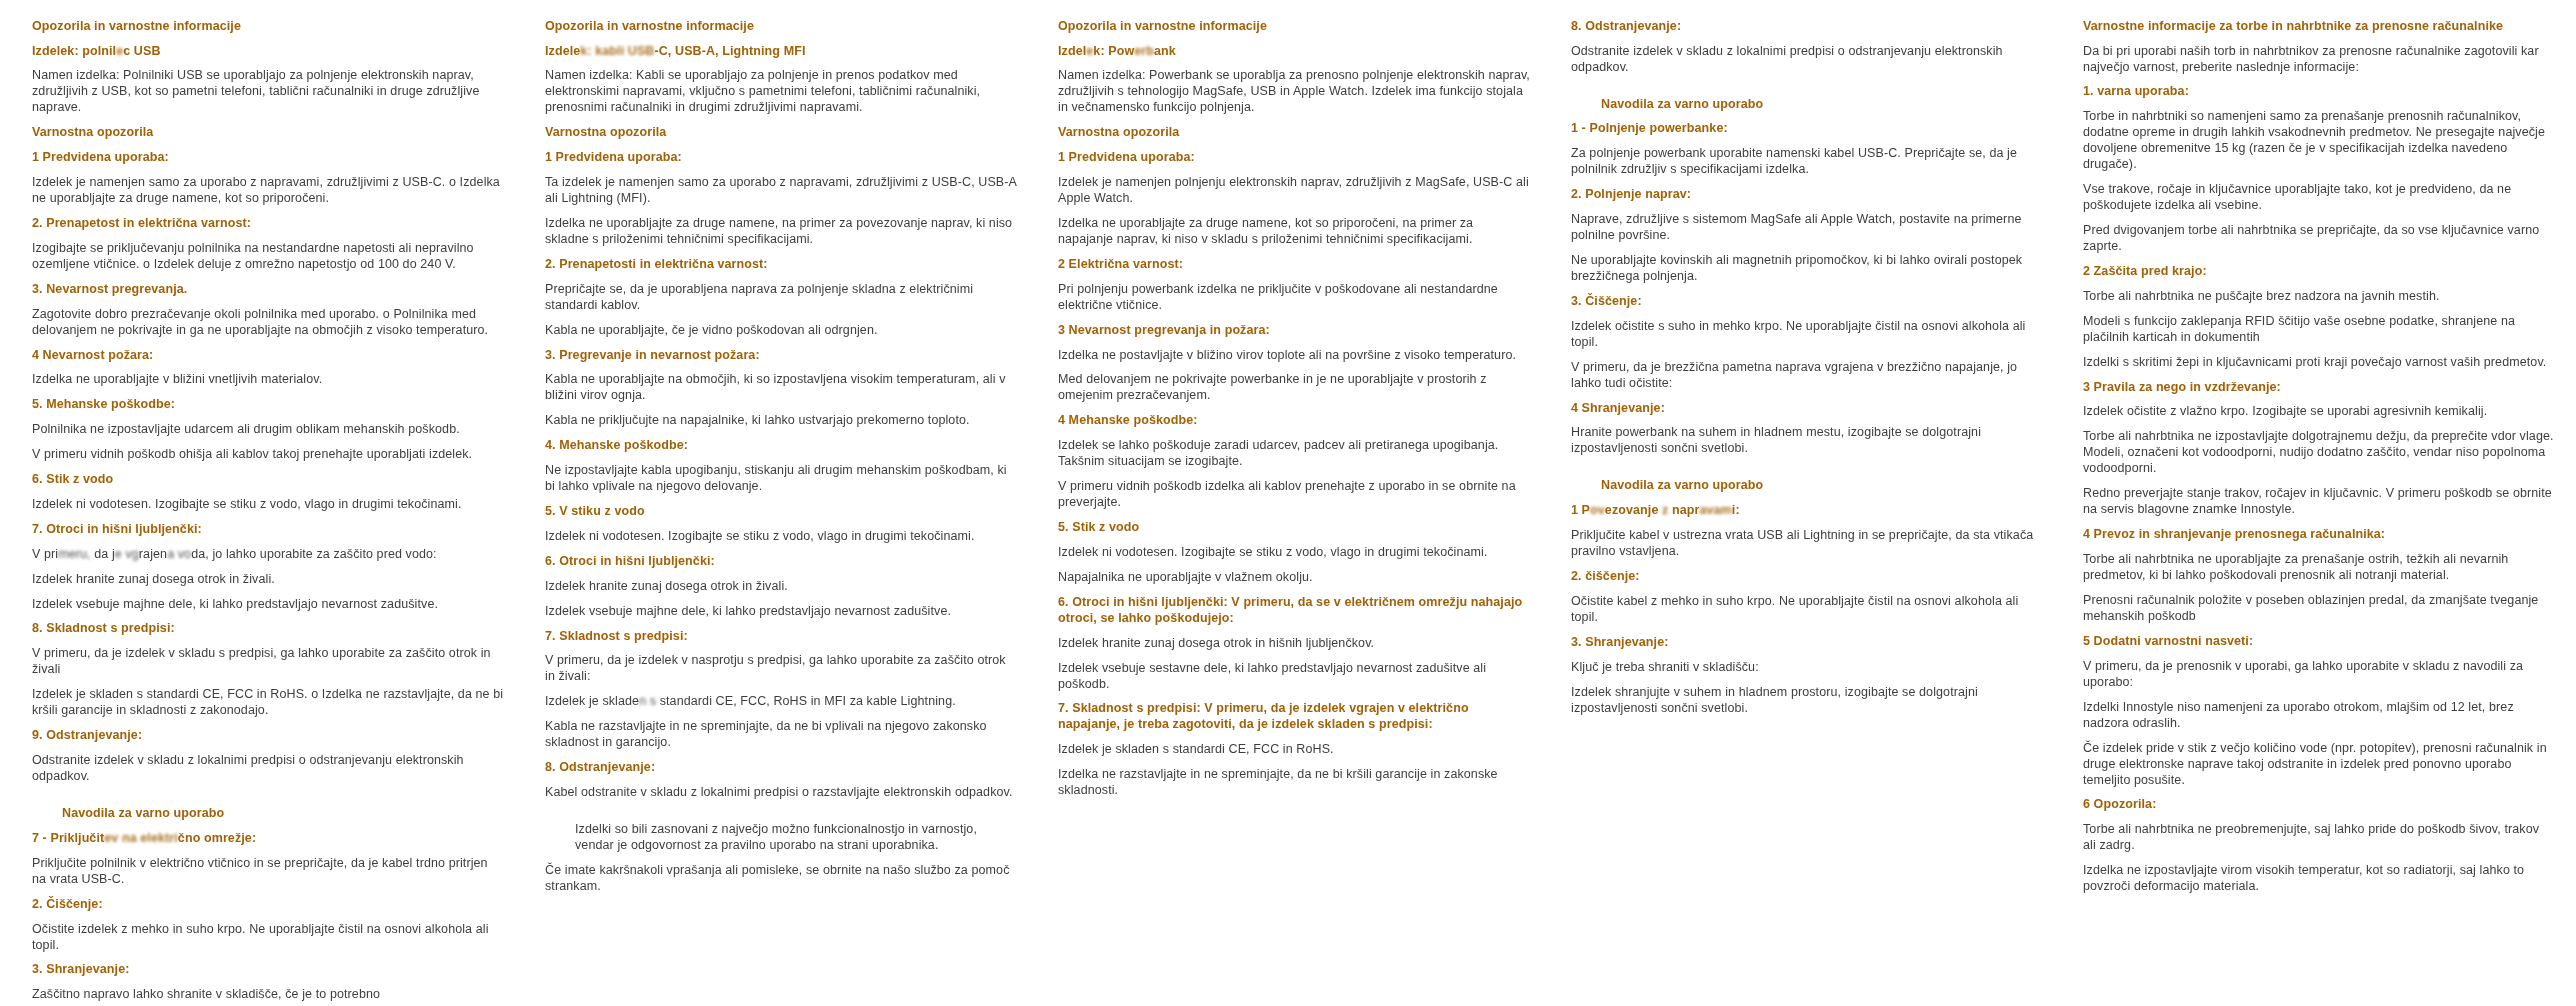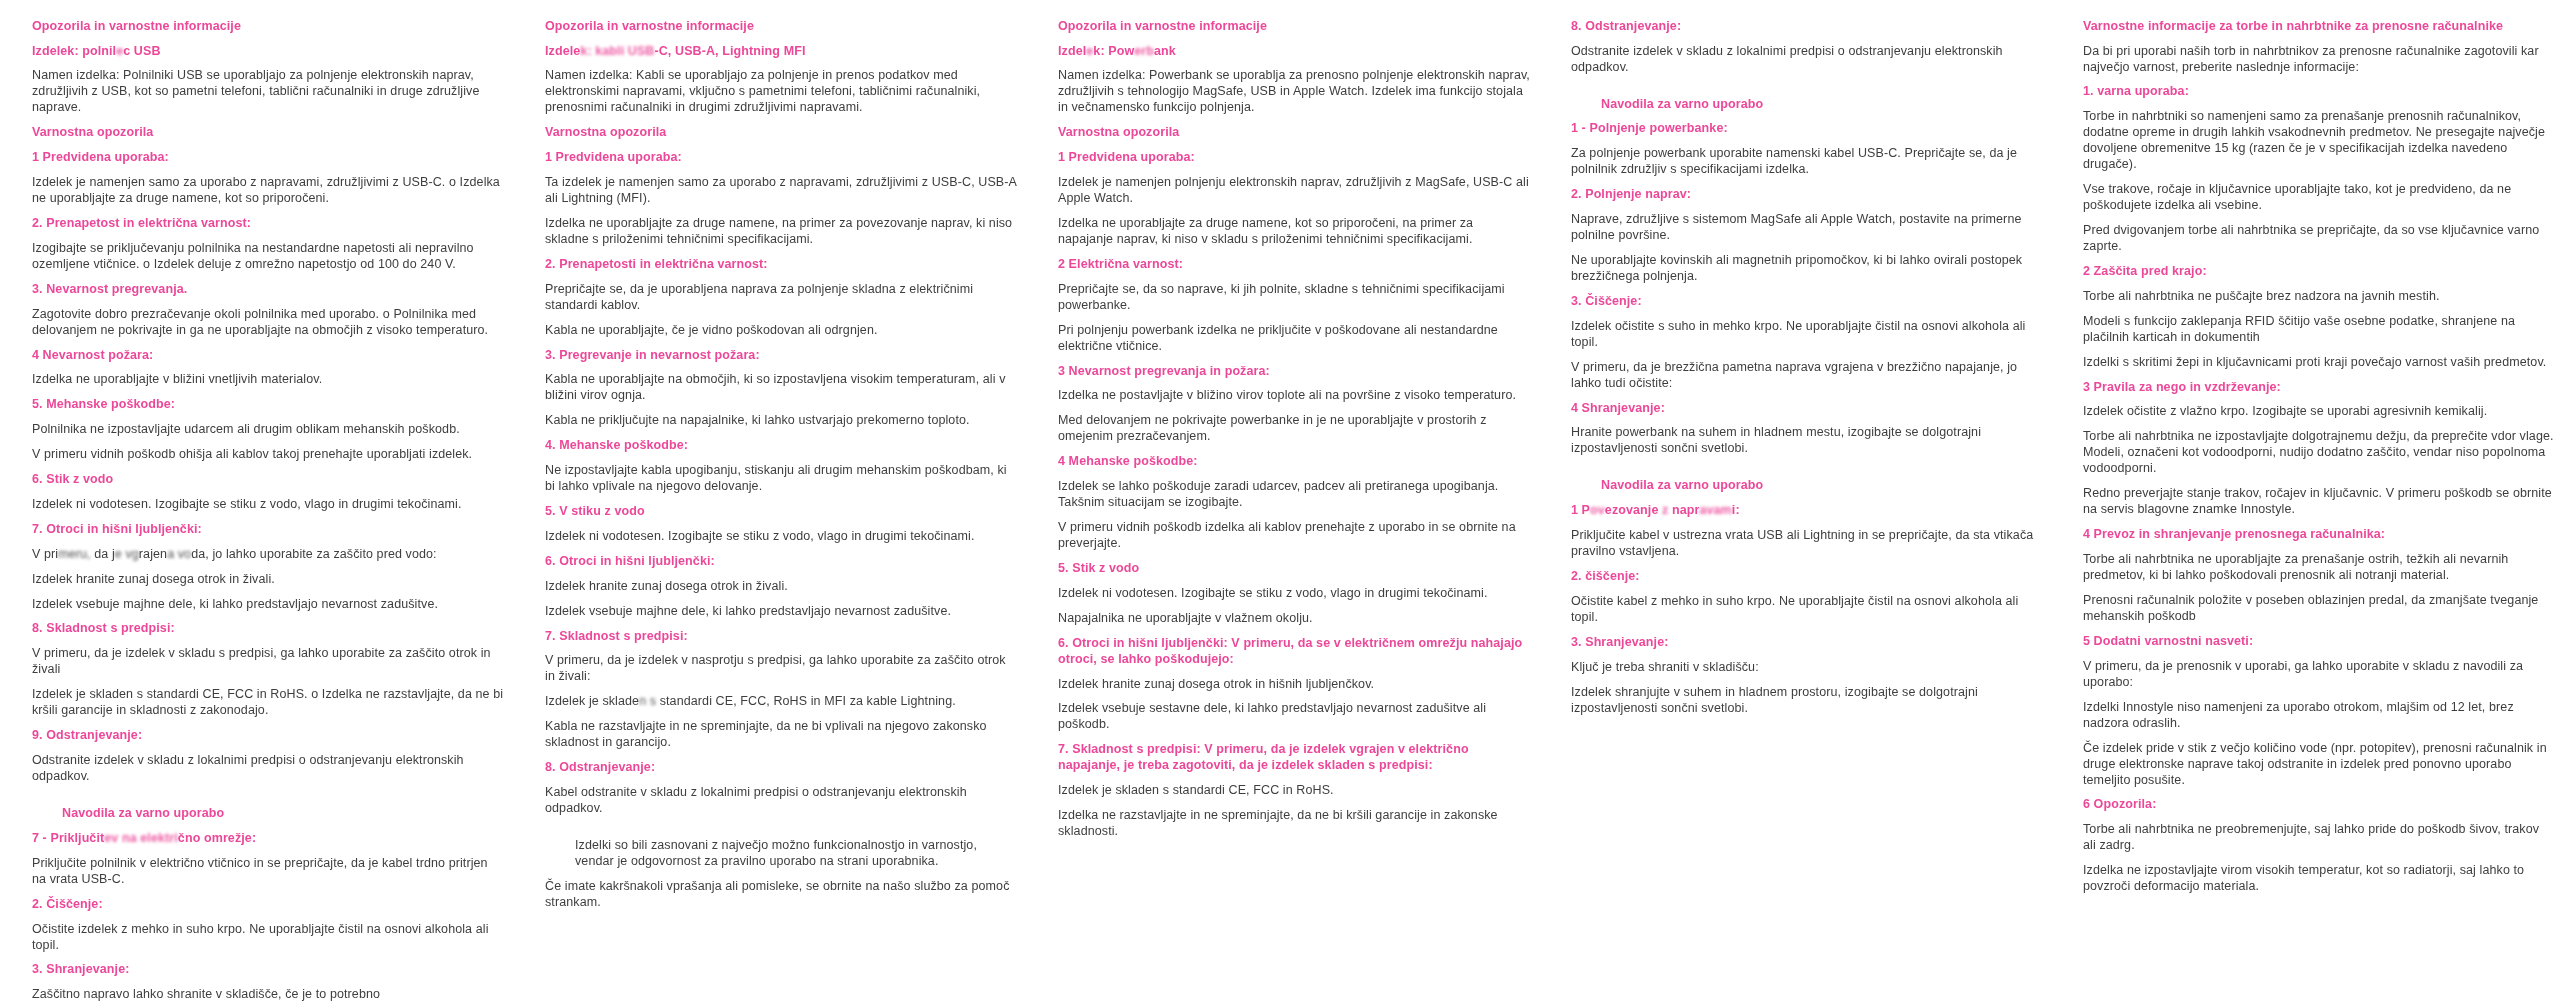--- a/index.html
+++ b/index.html
@@ -10,21 +10,21 @@
     -webkit-font-smoothing:antialiased;
   }
   .doc{position:absolute;inset:0;}
   .col{position:absolute;top:17.7px;width:472px;}
   .col-0{left:32px;}
   .col-1{left:545px;}
   .col-2{left:1058px;}
   .col-3{left:1571px;}
   .col-4{left:2083px;}
   .block{margin:0 0 8.9px 0;font-size:12.5px;line-height:16px;letter-spacing:0.1px;}
-  .h{font-weight:700;color:#ec4899;}
+  .h{font-weight:700;color:#a16207;}
   .p{font-weight:400;color:#3e3e3e;}
   .gap{margin-top:21px;padding-left:30px;}
   .smudge{filter:blur(1.6px);opacity:.9;}
 </style>
 </head>
 <body>
 
 <main class="doc">
   <section class="col col-0">
       <div class="block h">Opozorila in varnostne informacije</div>
@@ -80,34 +80,33 @@
       <div class="block h">5. V stiku z vodo</div>
       <div class="block p">Izdelek ni vodotesen. Izogibajte se stiku z vodo, vlago in drugimi tekočinami.</div>
       <div class="block h">6. Otroci in hišni ljubljenčki:</div>
       <div class="block p">Izdelek hranite zunaj dosega otrok in živali.</div>
       <div class="block p">Izdelek vsebuje majhne dele, ki lahko predstavljajo nevarnost zadušitve.</div>
       <div class="block h">7. Skladnost s predpisi:</div>
       <div class="block p">V primeru, da je izdelek v nasprotju s predpisi, ga lahko uporabite za zaščito otrok in živali:</div>
       <div class="block p"><span>Izdelek je sklade</span><span class="smudge">n s</span><span> standardi CE, FCC, RoHS in MFI za kable Lightning.</span></div>
       <div class="block p">Kabla ne razstavljajte in ne spreminjajte, da ne bi vplivali na njegovo zakonsko skladnost in garancijo.</div>
       <div class="block h">8. Odstranjevanje:</div>
-      <div class="block p">Kabel odstranite v skladu z lokalnimi predpisi o odstranjevanju elektronskih odpadkov.</div>
+      <div class="block p">Kabel odstranite v skladu z lokalnimi predpisi o razstavljajte elektronskih odpadkov.</div>
       <div class="block p gap">Izdelki so bili zasnovani z največjo možno funkcionalnostjo in varnostjo, vendar je odgovornost za pravilno uporabo na strani uporabnika.</div>
       <div class="block p">Če imate kakršnakoli vprašanja ali pomisleke, se obrnite na našo službo za pomoč strankam.</div>
     </section>
   <section class="col col-2">
       <div class="block h">Opozorila in varnostne informacije</div>
       <div class="block h"><span>Izdel</span><span class="smudge">e</span><span>k: Pow</span><span class="smudge">erb</span><span>ank</span></div>
       <div class="block p">Namen izdelka: Powerbank se uporablja za prenosno polnjenje elektronskih naprav, združljivih s tehnologijo MagSafe, USB in Apple Watch. Izdelek ima funkcijo stojala in večnamensko funkcijo polnjenja.</div>
       <div class="block h">Varnostna opozorila</div>
       <div class="block h">1 Predvidena uporaba:</div>
       <div class="block p">Izdelek je namenjen polnjenju elektronskih naprav, združljivih z MagSafe, USB-C ali Apple Watch.</div>
       <div class="block p">Izdelka ne uporabljajte za druge namene, kot so priporočeni, na primer za napajanje naprav, ki niso v skladu s priloženimi tehničnimi specifikacijami.</div>
       <div class="block h">2 Električna varnost:</div>
-      <div class="block p">Prepričajte se, da so naprave, ki jih polnite, skladne s tehničnimi specifikacijami powerbanke.</div>
       <div class="block p">Pri polnjenju powerbank izdelka ne priključite v poškodovane ali nestandardne električne vtičnice.</div>
       <div class="block h">3 Nevarnost pregrevanja in požara:</div>
       <div class="block p">Izdelka ne postavljajte v bližino virov toplote ali na površine z visoko temperaturo.</div>
       <div class="block p">Med delovanjem ne pokrivajte powerbanke in je ne uporabljajte v prostorih z omejenim prezračevanjem.</div>
       <div class="block h">4 Mehanske poškodbe:</div>
       <div class="block p">Izdelek se lahko poškoduje zaradi udarcev, padcev ali pretiranega upogibanja. Takšnim situacijam se izogibajte.</div>
       <div class="block p">V primeru vidnih poškodb izdelka ali kablov prenehajte z uporabo in se obrnite na preverjajte.</div>
       <div class="block h">5. Stik z vodo</div>
       <div class="block p">Izdelek ni vodotesen. Izogibajte se stiku z vodo, vlago in drugimi tekočinami.</div>
       <div class="block p">Napajalnika ne uporabljajte v vlažnem okolju.</div>

